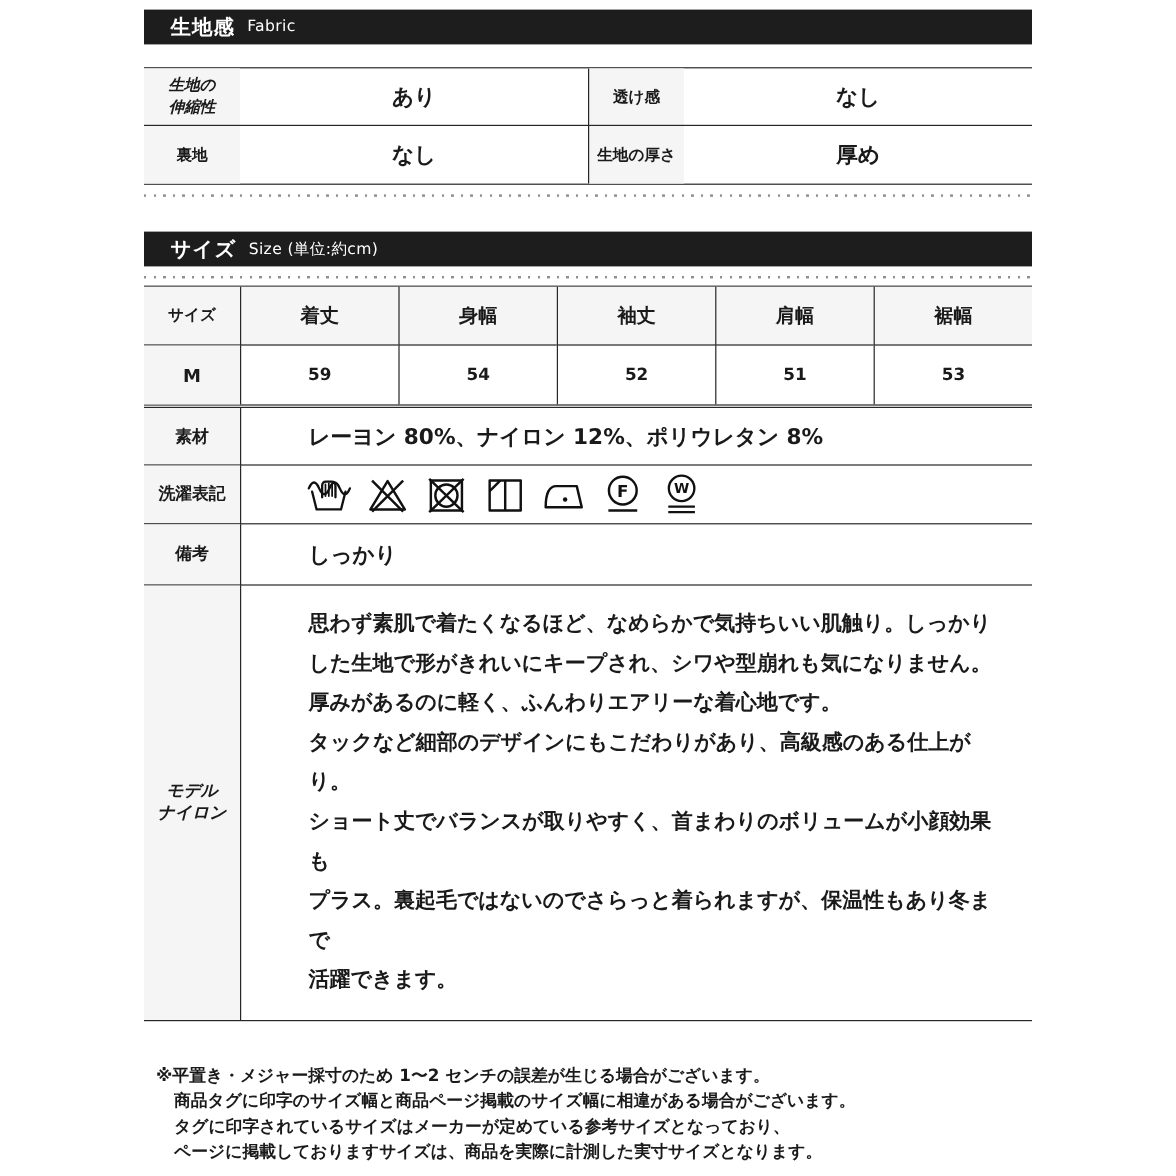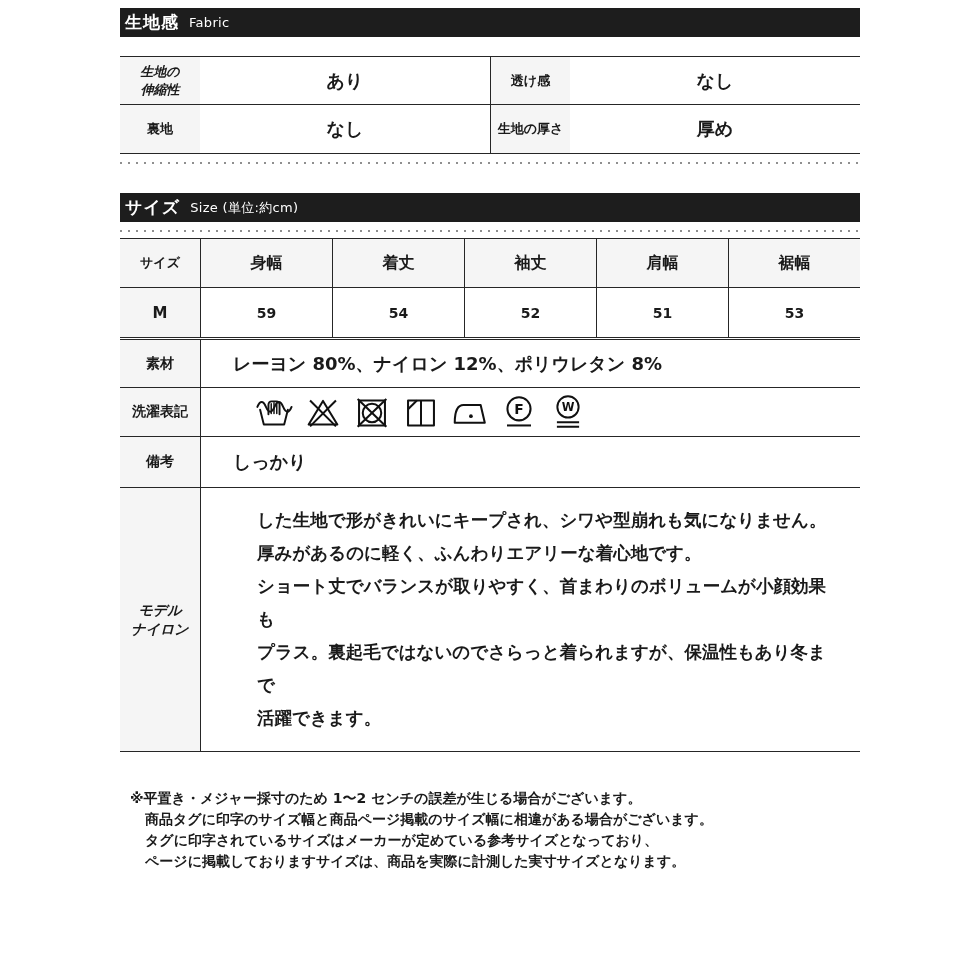--- a/index.html
+++ b/index.html
@@ -7,21 +7,21 @@
   body {
     width: 980px; height: 980px; position: relative;
     font-family: "DejaVu Sans", "Liberation Sans", sans-serif;
     color: var(--text, #1a1a1a);
   }
   .content { position: absolute; left: 120px; top: 8px; width: 740px; }
 
   
   .bar {
     height: 29px; background: var(--bar-bg, #1d1d1d); color: var(--bar-text, #fff);
-    display: flex; align-items: center; gap: 10px; padding-left: 5px;
+    display: flex; align-items: center; gap: 10px; padding-left: 22px;
   }
   .bar-jp { font-size: 17px; font-weight: bold; letter-spacing: 1px; }
   .bar-en { font-size: 13px; font-weight: normal; letter-spacing: 0.3px; }
 
   .dotted-sep {
     height: 2px; margin-top: 8px;
     background: repeating-linear-gradient(90deg, var(--dotted,#8f8f8f) 0 2px, transparent 2px 8px);
   }
 
   
@@ -68,21 +68,21 @@
     grid-template-rows: 48px 49px 51px auto;
     border-top: 1px solid var(--border,#262626);
     border-bottom: 1px solid var(--border,#262626);
   }
   .d-label {
     background: var(--label-bg,#f5f5f5); font-size: 14px; font-weight: bold;
     display: flex; align-items: center; justify-content: center; text-align: center;
   }
   .d-content {
     border-left: 1px solid var(--border,#262626);
-    display: flex; align-items: center; padding-left: 32px;
+    display: flex; align-items: center; padding-left: 56px;
     font-size: 18px; font-weight: bold;
   }
   .rb { border-bottom: 1px solid var(--border,#262626); }
   .care-row { gap: 11px; padding-left: 54px; }
   .care-icon { display: inline-flex; align-items: center; }
   .comment {
     display: block; padding: 16px 26px 16px 56px;
     font-size: 17.5px; line-height: 33px;
   }
 
@@ -118,22 +118,22 @@
 
   <div class="bar">
     <span class="bar-jp">サイズ</span>
     <span class="bar-en">Size (単位:約cm)</span>
   </div>
 
   <div class="dotted-sep"></div>
 
   <div class="size-table">
     <div class="s-head first">サイズ</div>
+    <div class="s-head vline">着丈</div>
     <div class="s-head vline">身幅</div>
-    <div class="s-head vline">着丈</div>
     <div class="s-head vline">袖丈</div>
     <div class="s-head vline">肩幅</div>
     <div class="s-head vline">裾幅</div>
 
     <div class="s-cell first">M</div>
     <div class="s-cell vline">59</div>
     <div class="s-cell vline">54</div>
     <div class="s-cell vline">52</div>
     <div class="s-cell vline">51</div>
     <div class="s-cell vline">53</div>
@@ -194,22 +194,24 @@
           </svg>
         </span>
       </div>
 
     <div class="d-label rb">備考</div>
     <div class="d-content rb">しっかり</div>
 
     <div class="d-label multiline">モデル
 ナイロン</div>
     <div class="d-content comment">
+        <div class="comment-line">思わず素肌で着たくなるほど、なめらかで気持ちいい肌触り。しっかり</div>
         <div class="comment-line">した生地で形がきれいにキープされ、シワや型崩れも気になりません。</div>
         <div class="comment-line">厚みがあるのに軽く、ふんわりエアリーな着心地です。</div>
+        <div class="comment-line">タックなど細部のデザインにもこだわりがあり、高級感のある仕上がり。</div>
         <div class="comment-line">ショート丈でバランスが取りやすく、首まわりのボリュームが小顔効果も</div>
         <div class="comment-line">プラス。裏起毛ではないのでさらっと着られますが、保温性もあり冬まで</div>
         <div class="comment-line">活躍できます。</div>
       </div>
   </div>
 
   <div class="footnotes">
     <div class="note">
         <div class="note-line">※平置き・メジャー採寸のため 1〜2 センチの誤差が生じる場合がございます。</div>
         <div class="note-line">商品タグに印字のサイズ幅と商品ページ掲載のサイズ幅に相違がある場合がございます。</div>

